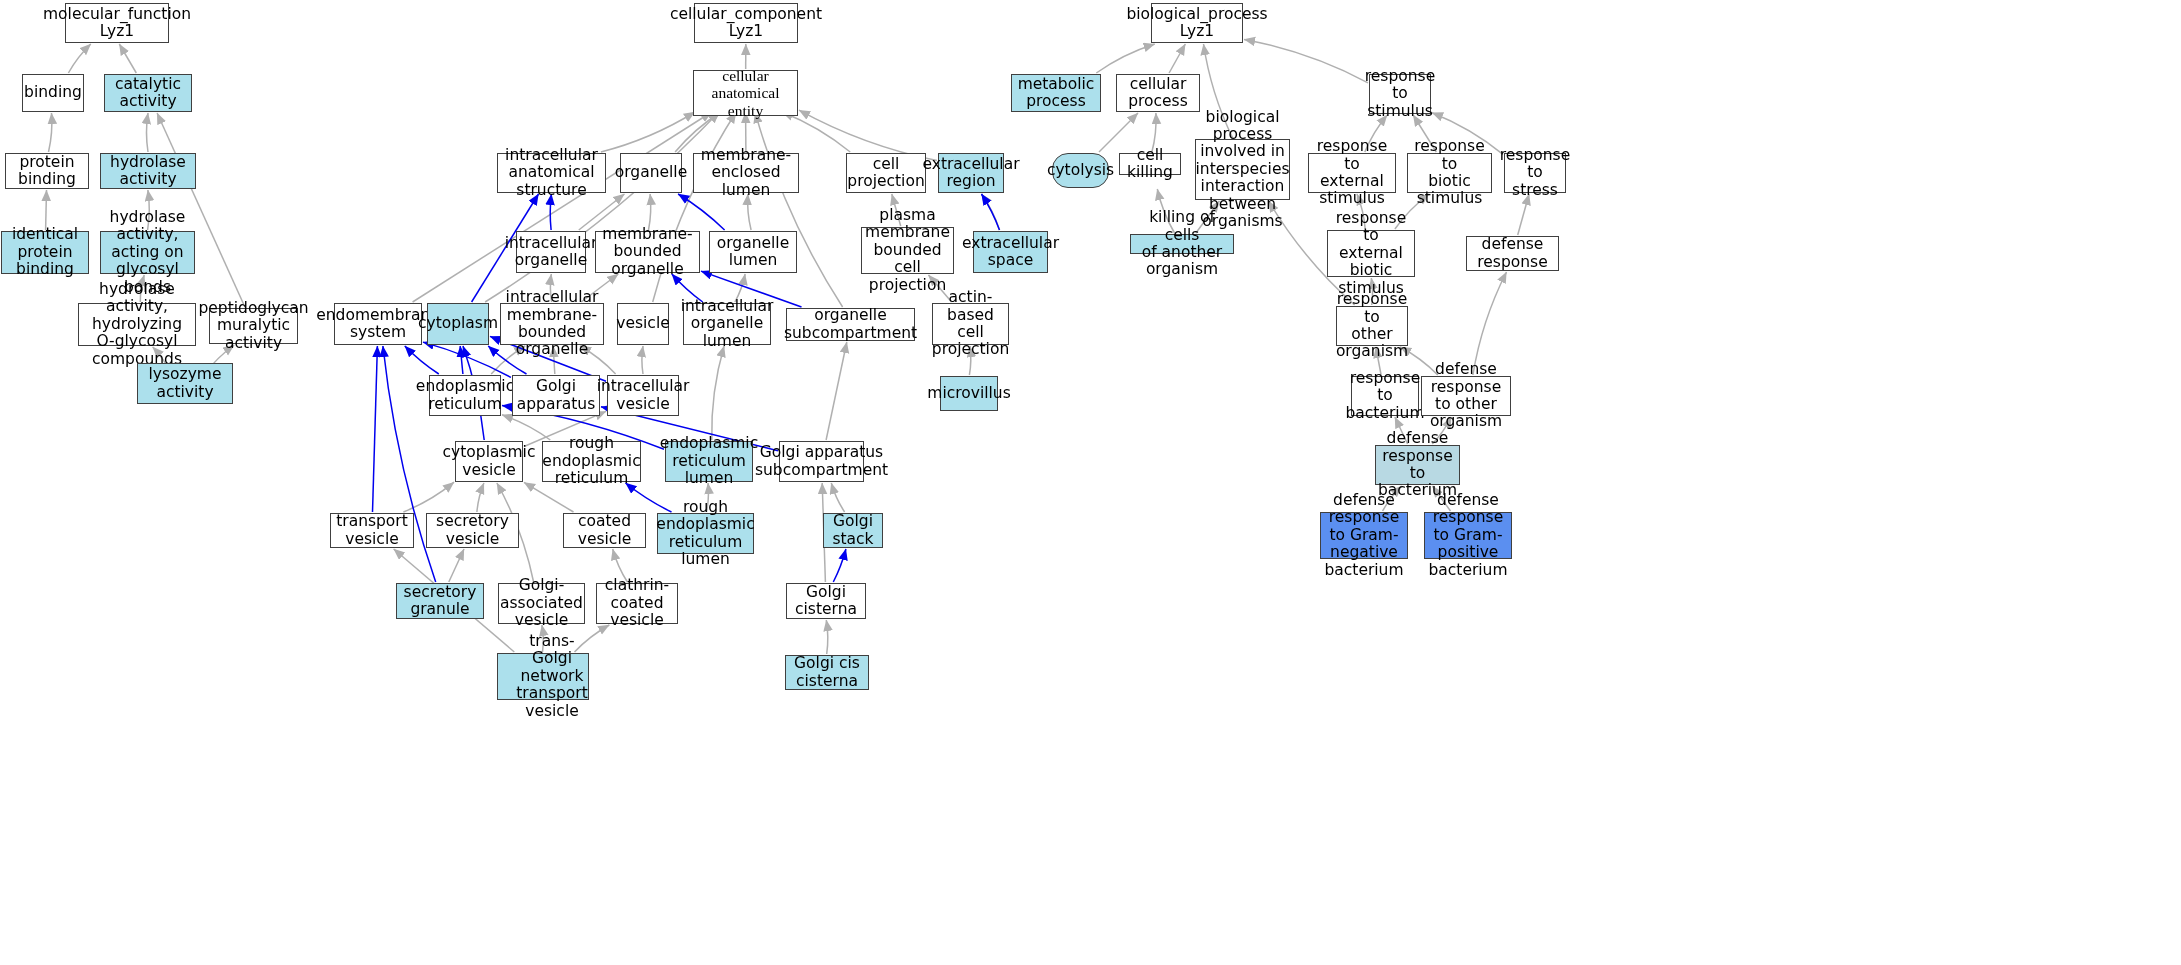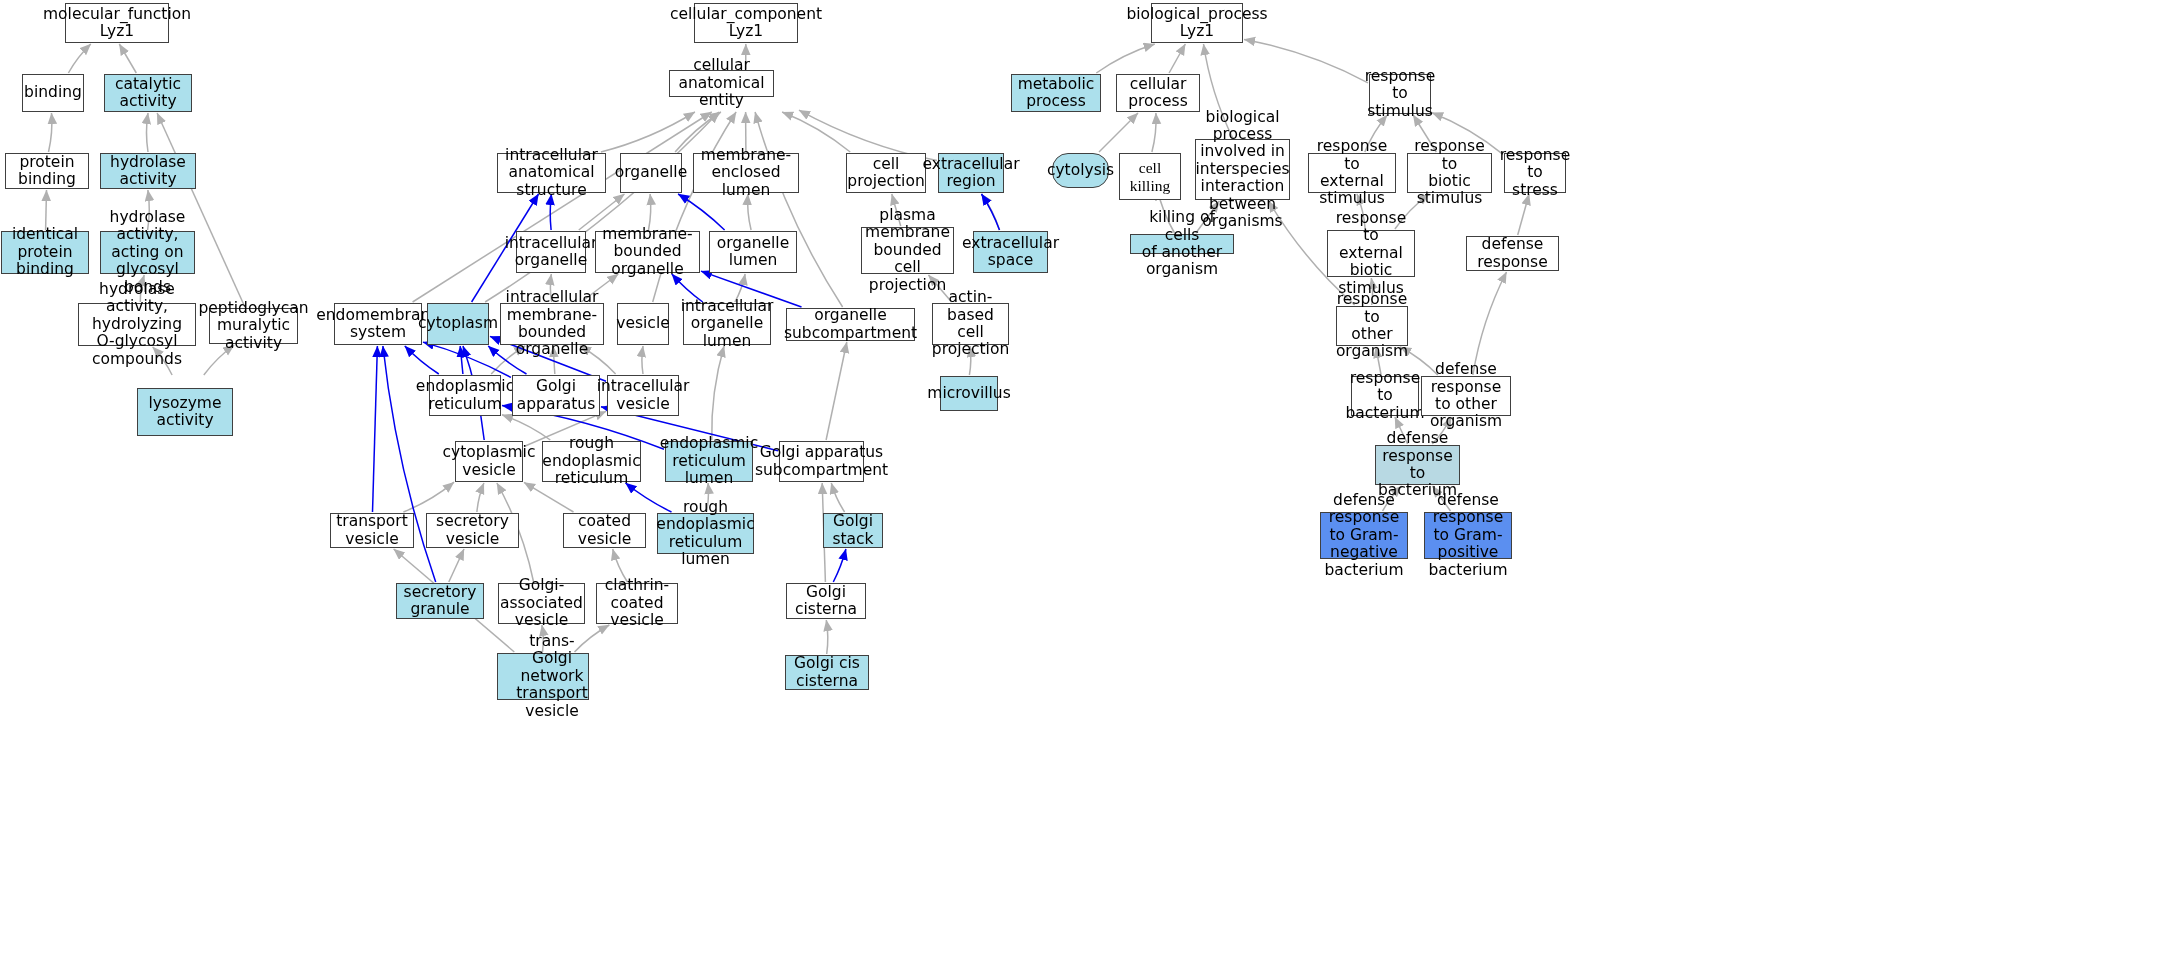--- a/index.html
+++ b/index.html
@@ -134,24 +134,24 @@
       <div class="node hl" style="left: 1px; top: 231px; width: 88px; height: 43px;">identical protein
 binding</div>
       <div class="node hl" style="left: 100px; top: 231px; width: 95px; height: 43px;">hydrolase activity,
 acting on glycosyl
 bonds</div>
       <div class="node" style="left: 78px; top: 303px; width: 118px; height: 43px;">hydrolase activity,
 hydrolyzing
 O-glycosyl compounds</div>
       <div class="node" style="left: 209px; top: 308px; width: 89px; height: 36px;">peptidoglycan
 muralytic activity</div>
-      <div class="node hl" style="left: 137px; top: 388px; width: 96px; height: 48px;">lysozyme activity</div>
+      <div class="node hl" style="left: 137px; top: 363px; width: 96px; height: 41px;">lysozyme activity</div>
       <div class="node" style="left: 694px; top: 3px; width: 104px; height: 40px;">cellular_component
 Lyz1</div>
-      <div class="node" style="left: 669px; top: 70px; width: 105px; height: 27px;">cellular anatomical
+      <div class="node" style="left: 693px; top: 70px; width: 105px; height: 46px; font-family: Liberation Serif, serif;">cellular anatomical
 entity</div>
       <div class="node" style="left: 497px; top: 153px; width: 109px; height: 40px;">intracellular
 anatomical structure</div>
       <div class="node" style="left: 620px; top: 153px; width: 62px; height: 40px;">organelle</div>
       <div class="node" style="left: 693px; top: 153px; width: 106px; height: 40px;">membrane-enclosed
 lumen</div>
       <div class="node" style="left: 846px; top: 153px; width: 80px; height: 40px;">cell projection</div>
       <div class="node hl" style="left: 938px; top: 153px; width: 66px; height: 40px;">extracellular
 region</div>
       <div class="node" style="left: 516px; top: 231px; width: 70px; height: 42px;">intracellular
@@ -206,21 +206,21 @@
 network transport
 vesicle</div>
       <div class="node hl" style="left: 785px; top: 655px; width: 84px; height: 35px;">Golgi cis cisterna</div>
       <div class="node" style="left: 1151px; top: 3px; width: 92px; height: 40px;">biological_process
 Lyz1</div>
       <div class="node hl" style="left: 1011px; top: 74px; width: 90px; height: 38px;">metabolic process</div>
       <div class="node" style="left: 1116px; top: 74px; width: 84px; height: 38px;">cellular process</div>
       <div class="node" style="left: 1369px; top: 74px; width: 62px; height: 40px;">response to
 stimulus</div>
       <div class="node hl" style="left: 1052px; top: 153px; width: 57px; height: 35px; border-radius: 16px;">cytolysis</div>
-      <div class="node" style="left: 1119px; top: 153px; width: 62px; height: 47px; font-family: Liberation Serif, serif;">cell killing</div>
+      <div class="node" style="left: 1119px; top: 153px; width: 62px; height: 22px;">cell killing</div>
       <div class="node" style="left: 1195px; top: 139px; width: 95px; height: 61px;">biological process
 involved in
 interspecies
 interaction
 between organisms</div>
       <div class="node" style="left: 1308px; top: 153px; width: 88px; height: 40px;">response to
 external stimulus</div>
       <div class="node" style="left: 1407px; top: 153px; width: 85px; height: 40px;">response to
 biotic stimulus</div>
       <div class="node" style="left: 1504px; top: 153px; width: 62px; height: 40px;">response to

